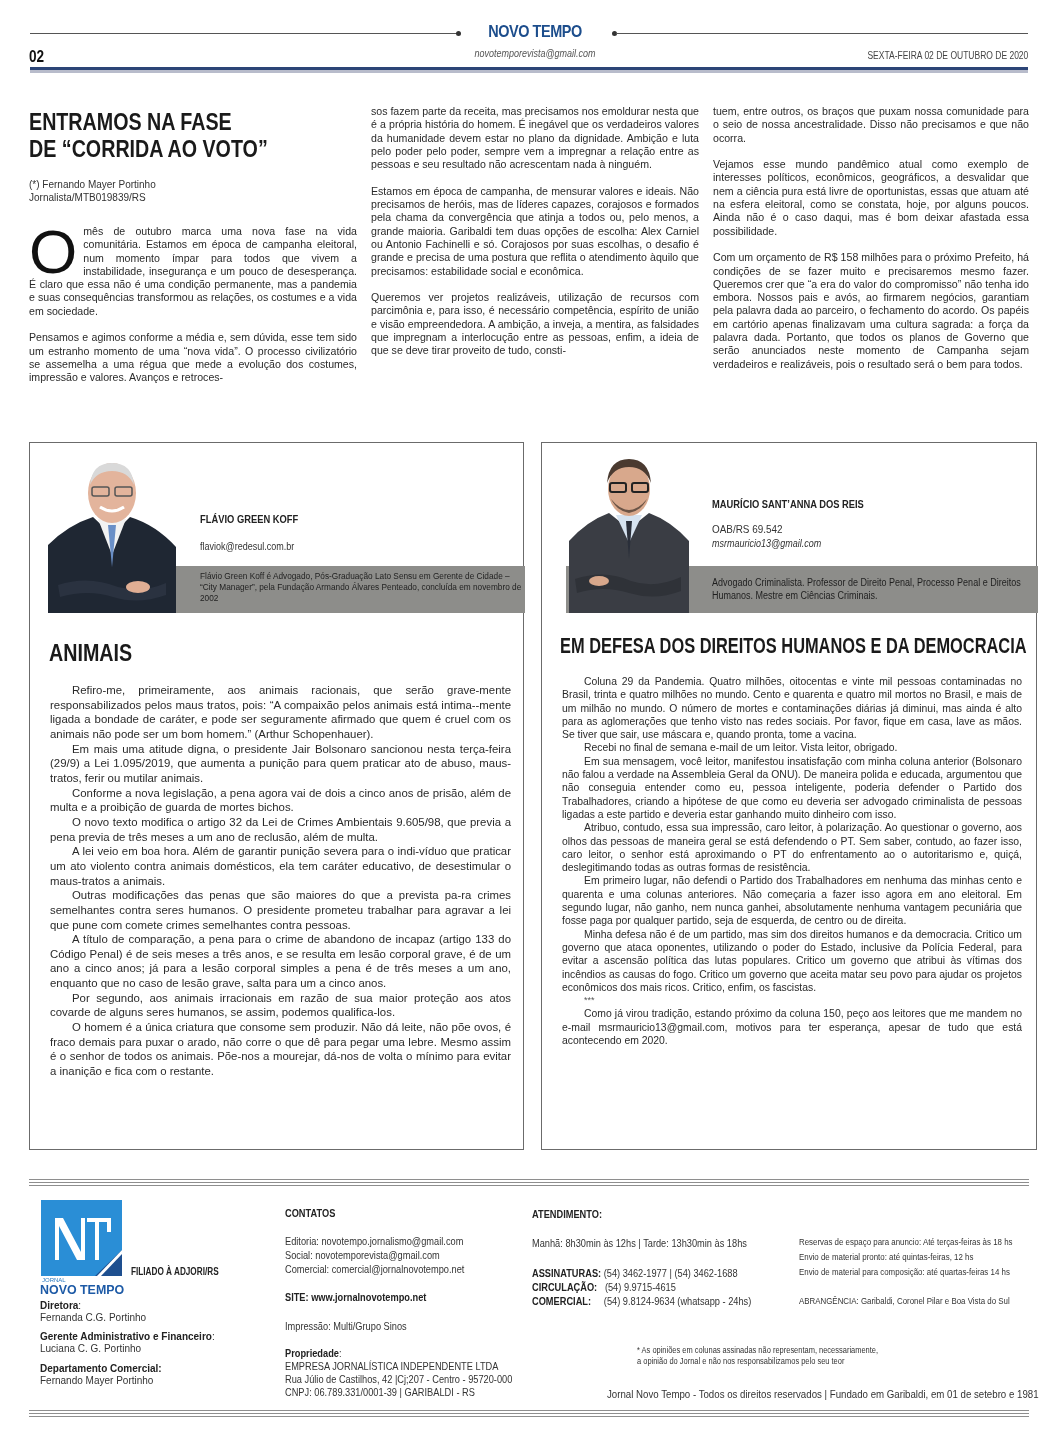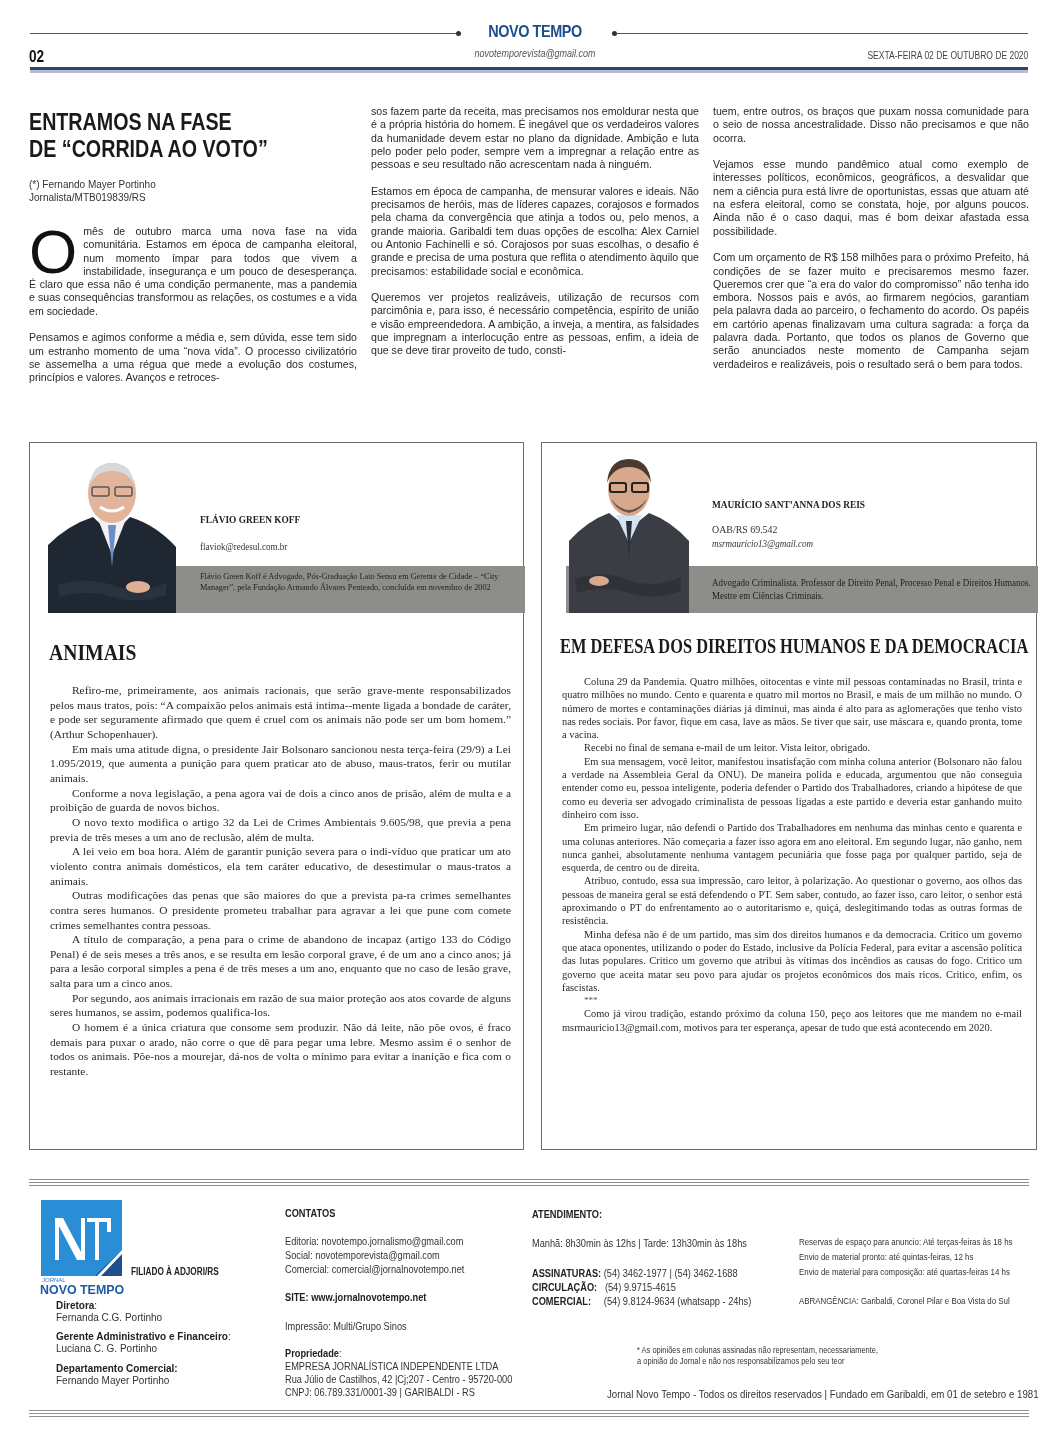--- a/index.html
+++ b/index.html
@@ -24,21 +24,21 @@
   .ed-title { position: absolute; top: 108px; left: 29px; width: 300px; font-weight: bold; font-size: 24px; line-height: 27px; color: #1a1a1a; transform: scaleX(0.82); transform-origin: left; letter-spacing: 0px; }
   .ed-byline { position: absolute; top: 178px; left: 29px; font-size: 10px; line-height: 13px; color: #333; }
   .ed-col { position: absolute; font-size: 10.6px; line-height: 13.3px; color: #2a2a2a; text-align: justify; }
   .ed-col p { margin-bottom: 13.3px; }
   .ed-col.c1 { top: 225px; left: 29px; width: 328px; }
   .ed-col.c2 { top: 105px; left: 371px; width: 328px; }
   .ed-col.c3 { top: 105px; left: 713px; width: 316px; }
   .dropcap { float: left; font-size: 62px; line-height: 50px; font-weight: normal; color: #111; margin: 2px 6px 0 0; font-family: "Liberation Sans", sans-serif; }
 
   
-  .box { position: absolute; border: 1.5px solid #6b6b6b; background: #fff; font-family: Liberation Serif, serif; }
+  .box { position: absolute; border: 1.5px solid #6b6b6b; background: #fff; }
   .box.left { top: 442px; left: 29px; width: 495px; height: 708px; }
   .box.right { top: 442px; left: 541px; width: 496px; height: 708px; }
 
   .bio-band { position: absolute; height: 47px; background: #8d8d8a; }
   .box.left .bio-band { top: 123px; left: 18px; width: 477px; }
   .box.right .bio-band { top: 123px; left: 24px; width: 472px; }
 
   .photo { position: absolute; top: 12px; width: 128px; height: 158px; overflow: hidden; }
   .box.left .photo { left: 18px; }
   .box.right .photo { left: 27px; width: 120px; }
@@ -67,21 +67,21 @@
   .col-body p.stars { text-indent: 22px; font-size: 9px; color: #555; }
 
   
   .frule { position: absolute; left: 29px; width: 1000px; height: 1px; background: #8e8e8e; }
 
   .logo { position: absolute; top: 1200px; left: 41px; width: 81px; height: 76px; background: #2a8ed6; overflow: hidden; }
   .logo-jornal { position: absolute; top: 1277px; left: 42px; font-size: 6px; color: #2a7ac0; }
   .logo-name { position: absolute; top: 1282px; left: 40px; font-weight: bold; font-size: 13.5px; color: #1d5aa6; transform: scaleX(0.92); transform-origin: left; }
   .filiado { position: absolute; top: 1266px; left: 131px; font-weight: bold; font-size: 10px; color: #222; transform: scaleX(0.82); transform-origin: left; }
 
-  .staff { position: absolute; left: 56px; font-size: 10px; line-height: 12px; color: #333; }
+  .staff { position: absolute; left: 40px; font-size: 10px; line-height: 12px; color: #333; }
   .staff b { color: #222; }
 
   .footer-head { position: absolute; font-weight: bold; font-size: 10.5px; color: #222; transform: scaleX(0.88); transform-origin: left; }
   .ftext { position: absolute; font-size: 10.5px; line-height: 12px; color: #333; transform: scaleX(0.88); transform-origin: left; white-space: nowrap; }
   .ftext b { color: #222; }
   .fsmall { position: absolute; font-size: 9.3px; line-height: 11.5px; color: #333; transform: scaleX(0.85); transform-origin: left; white-space: nowrap; }
 </style>
 </head>
 <body>
 
@@ -102,21 +102,21 @@
   <h1 class="ed-title">
     <span>ENTRAMOS NA FASE</span><br>
     <span>DE “CORRIDA AO VOTO”</span>
   </h1>
   <div class="ed-byline">
     <div>(*) Fernando Mayer Portinho</div>
     <div>Jornalista/MTB019839/RS</div>
   </div>
   <div class="ed-col c1">
     <p><span class="dropcap">O</span><span>mês de outubro marca uma nova fase na vida comunitária. Estamos em época de campanha eleitoral, num momento ímpar para todos que vivem a instabilidade, insegurança e um pouco de desesperança. É claro que essa não é uma condição permanente, mas a pandemia e suas consequências transformou as relações, os costumes e a vida em sociedade.</span></p>
-    <p>Pensamos e agimos conforme a média e, sem dúvida, esse tem sido um estranho momento de uma “nova vida”. O processo civilizatório se assemelha a uma régua que mede a evolução dos costumes, princípios e valores. Avanços e retroces-</p>
+    <p>Pensamos e agimos conforme a média e, sem dúvida, esse tem sido um estranho momento de uma “nova vida”. O processo civilizatório se assemelha a uma régua que mede a evolução dos costumes, impressão e valores. Avanços e retroces-</p>
   </div>
   <div class="ed-col c2">
     <p>sos fazem parte da receita, mas precisamos nos emoldurar nesta que é a própria história do homem. É inegável que os verdadeiros valores da humanidade devem estar no plano da dignidade. Ambição e luta pelo poder pelo poder, sempre vem a impregnar a relação entre as pessoas e seu resultado não acrescentam nada à ninguém.</p>
     <p>Estamos em época de campanha, de mensurar valores e ideais. Não precisamos de heróis, mas de líderes capazes, corajosos e formados pela chama da convergência que atinja a todos ou, pelo menos, a grande maioria. Garibaldi tem duas opções de escolha: Alex Carniel ou Antonio Fachinelli e só. Corajosos por suas escolhas, o desafio é grande e precisa de uma postura que reflita o atendimento àquilo que precisamos: estabilidade social e econômica.</p>
     <p>Queremos ver projetos realizáveis, utilização de recursos com parcimônia e, para isso, é necessário competência, espírito de união e visão empreendedora. A ambição, a inveja, a mentira, as falsidades que impregnam a interlocução entre as pessoas, enfim, a ideia de que se deve tirar proveito de tudo, consti-</p>
   </div>
   <div class="ed-col c3">
     <p>tuem, entre outros, os braços que puxam nossa comunidade para o seio de nossa ancestralidade. Disso não precisamos e que não ocorra.</p>
     <p>Vejamos esse mundo pandêmico atual como exemplo de interesses políticos, econômicos, geográficos, a desvalidar que nem a ciência pura está livre de oportunistas, essas que atuam até na esfera eleitoral, como se constata, hoje, por alguns poucos. Ainda não é o caso daqui, mas é bom deixar afastada essa possibilidade.</p>
     <p>Com um orçamento de R$ 158 milhões para o próximo Prefeito, há condições de se fazer muito e precisaremos mesmo fazer. Queremos crer que “a era do valor do compromisso” não tenha ido embora. Nossos pais e avós, ao firmarem negócios, garantiam pela palavra dada ao parceiro, o fechamento do acordo. Os papéis em cartório apenas finalizavam uma cultura sagrada: a força da palavra dada. Portanto, que todos os planos de Governo que serão anunciados neste momento de Campanha sejam verdadeiros e realizáveis, pois o resultado será o bem para todos.</p>
@@ -140,21 +140,21 @@
       <ellipse cx="90" cy="132" rx="12" ry="6" fill="#e0ae94"></ellipse>
     </svg>
   </div>
   <div class="author-name">FLÁVIO GREEN KOFF</div>
   <div class="author-email">flaviok@redesul.com.br</div>
   <div class="bio-text">Flávio Green Koff é Advogado, Pós-Graduação Lato Sensu em Gerente de Cidade – “City Manager”, pela Fundação Armando Álvares Penteado, concluída em novembro de 2002</div>
   <h2 class="col-title">ANIMAIS</h2>
   <div class="col-body">
     <p>Refiro-me, primeiramente, aos animais racionais, que serão grave-mente responsabilizados pelos maus tratos, pois: “A compaixão pelos animais está intima--mente ligada a bondade de caráter, e pode ser seguramente afirmado que quem é cruel com os animais não pode ser um bom homem.” (Arthur Schopenhauer).</p>
     <p>Em mais uma atitude digna, o presidente Jair Bolsonaro sancionou nesta terça-feira (29/9) a Lei 1.095/2019, que aumenta a punição para quem praticar ato de abuso, maus-tratos, ferir ou mutilar animais.</p>
-    <p>Conforme a nova legislação, a pena agora vai de dois a cinco anos de prisão, além de multa e a proibição de guarda de novos bichos.</p>
+    <p>Conforme a nova legislação, a pena agora vai de dois a cinco anos de prisão, além de multa e a proibição de guarda de mortes bichos.</p>
     <p>O novo texto modifica o artigo 32 da Lei de Crimes Ambientais 9.605/98, que previa a pena previa de três meses a um ano de reclusão, além de multa.</p>
     <p>A lei veio em boa hora. Além de garantir punição severa para o indi-víduo que praticar um ato violento contra animais domésticos, ela tem caráter educativo, de desestimular o maus-tratos a animais.</p>
     <p>Outras modificações das penas que são maiores do que a prevista pa-ra crimes semelhantes contra seres humanos. O presidente prometeu trabalhar para agravar a lei que pune com comete crimes semelhantes contra pessoas.</p>
     <p>A título de comparação, a pena para o crime de abandono de incapaz (artigo 133 do Código Penal) é de seis meses a três anos, e se resulta em lesão corporal grave, é de um ano a cinco anos; já para a lesão corporal simples a pena é de três meses a um ano, enquanto que no caso de lesão grave, salta para um a cinco anos.</p>
     <p>Por segundo, aos animais irracionais em razão de sua maior proteção aos atos covarde de alguns seres humanos, se assim, podemos qualifica-los.</p>
     <p>O homem é a única criatura que consome sem produzir. Não dá leite, não põe ovos, é fraco demais para puxar o arado, não corre o que dê para pegar uma lebre. Mesmo assim é o senhor de todos os animais. Põe-nos a mourejar, dá-nos de volta o mínimo para evitar a inanição e fica com o restante.</p>
   </div>
 </section>
 
 <section class="box right">
@@ -176,22 +176,22 @@
   </div>
   <div class="author-name">MAURÍCIO SANT’ANNA DOS REIS</div>
   <div class="oab">OAB/RS 69.542</div>
   <div class="author-email">msrmauricio13@gmail.com</div>
   <div class="bio-text">Advogado Criminalista. Professor de Direito Penal, Processo Penal e Direitos Humanos. Mestre em Ciências Criminais.</div>
   <h2 class="col-title">EM DEFESA DOS DIREITOS HUMANOS E DA DEMOCRACIA</h2>
   <div class="col-body">
     <p>Coluna 29 da Pandemia. Quatro milhões, oitocentas e vinte mil pessoas contaminadas no Brasil, trinta e quatro milhões no mundo. Cento e quarenta e quatro mil mortos no Brasil, e mais de um milhão no mundo. O número de mortes e contaminações diárias já diminui, mas ainda é alto para as aglomerações que tenho visto nas redes sociais. Por favor, fique em casa, lave as mãos. Se tiver que sair, use máscara e, quando pronta, tome a vacina.</p>
     <p>Recebi no final de semana e-mail de um leitor. Vista leitor, obrigado.</p>
     <p>Em sua mensagem, você leitor, manifestou insatisfação com minha coluna anterior (Bolsonaro não falou a verdade na Assembleia Geral da ONU). De maneira polida e educada, argumentou que não conseguia entender como eu, pessoa inteligente, poderia defender o Partido dos Trabalhadores, criando a hipótese de que como eu deveria ser advogado criminalista de pessoas ligadas a este partido e deveria estar ganhando muito dinheiro com isso.</p>
+    <p>Atribuo, contudo, essa sua impressão, caro leitor, à polarização. Ao questionar o governo, aos olhos das pessoas de maneira geral se está defendendo o PT. Sem saber, contudo, ao fazer isso, caro leitor, o senhor está aproximando o PT do enfrentamento ao o autoritarismo e, quiçá, deslegitimando todas as outras formas de resistência.</p>
     <p>Em primeiro lugar, não defendi o Partido dos Trabalhadores em nenhuma das minhas cento e quarenta e uma colunas anteriores. Não começaria a fazer isso agora em ano eleitoral. Em segundo lugar, não ganho, nem nunca ganhei, absolutamente nenhuma vantagem pecuniária que fosse paga por qualquer partido, seja de esquerda, de centro ou de direita.</p>
-    <p>Atribuo, contudo, essa sua impressão, caro leitor, à polarização. Ao questionar o governo, aos olhos das pessoas de maneira geral se está defendendo o PT. Sem saber, contudo, ao fazer isso, caro leitor, o senhor está aproximando o PT do enfrentamento ao o autoritarismo e, quiçá, deslegitimando todas as outras formas de resistência.</p>
     <p>Minha defesa não é de um partido, mas sim dos direitos humanos e da democracia. Critico um governo que ataca oponentes, utilizando o poder do Estado, inclusive da Polícia Federal, para evitar a ascensão política das lutas populares. Critico um governo que atribui às vítimas dos incêndios as causas do fogo. Critico um governo que aceita matar seu povo para ajudar os projetos econômicos dos mais ricos. Critico, enfim, os fascistas.</p>
     <p class="stars">***</p>
     <p>Como já virou tradição, estando próximo da coluna 150, peço aos leitores que me mandem no e-mail msrmauricio13@gmail.com, motivos para ter esperança, apesar de tudo que está acontecendo em 2020.</p>
   </div>
 </section>
 
 <footer>
   <div class="frule" style="top:1179px"></div>
   <div class="frule" style="top:1182px"></div>
   <div class="frule" style="top:1185px"></div>

